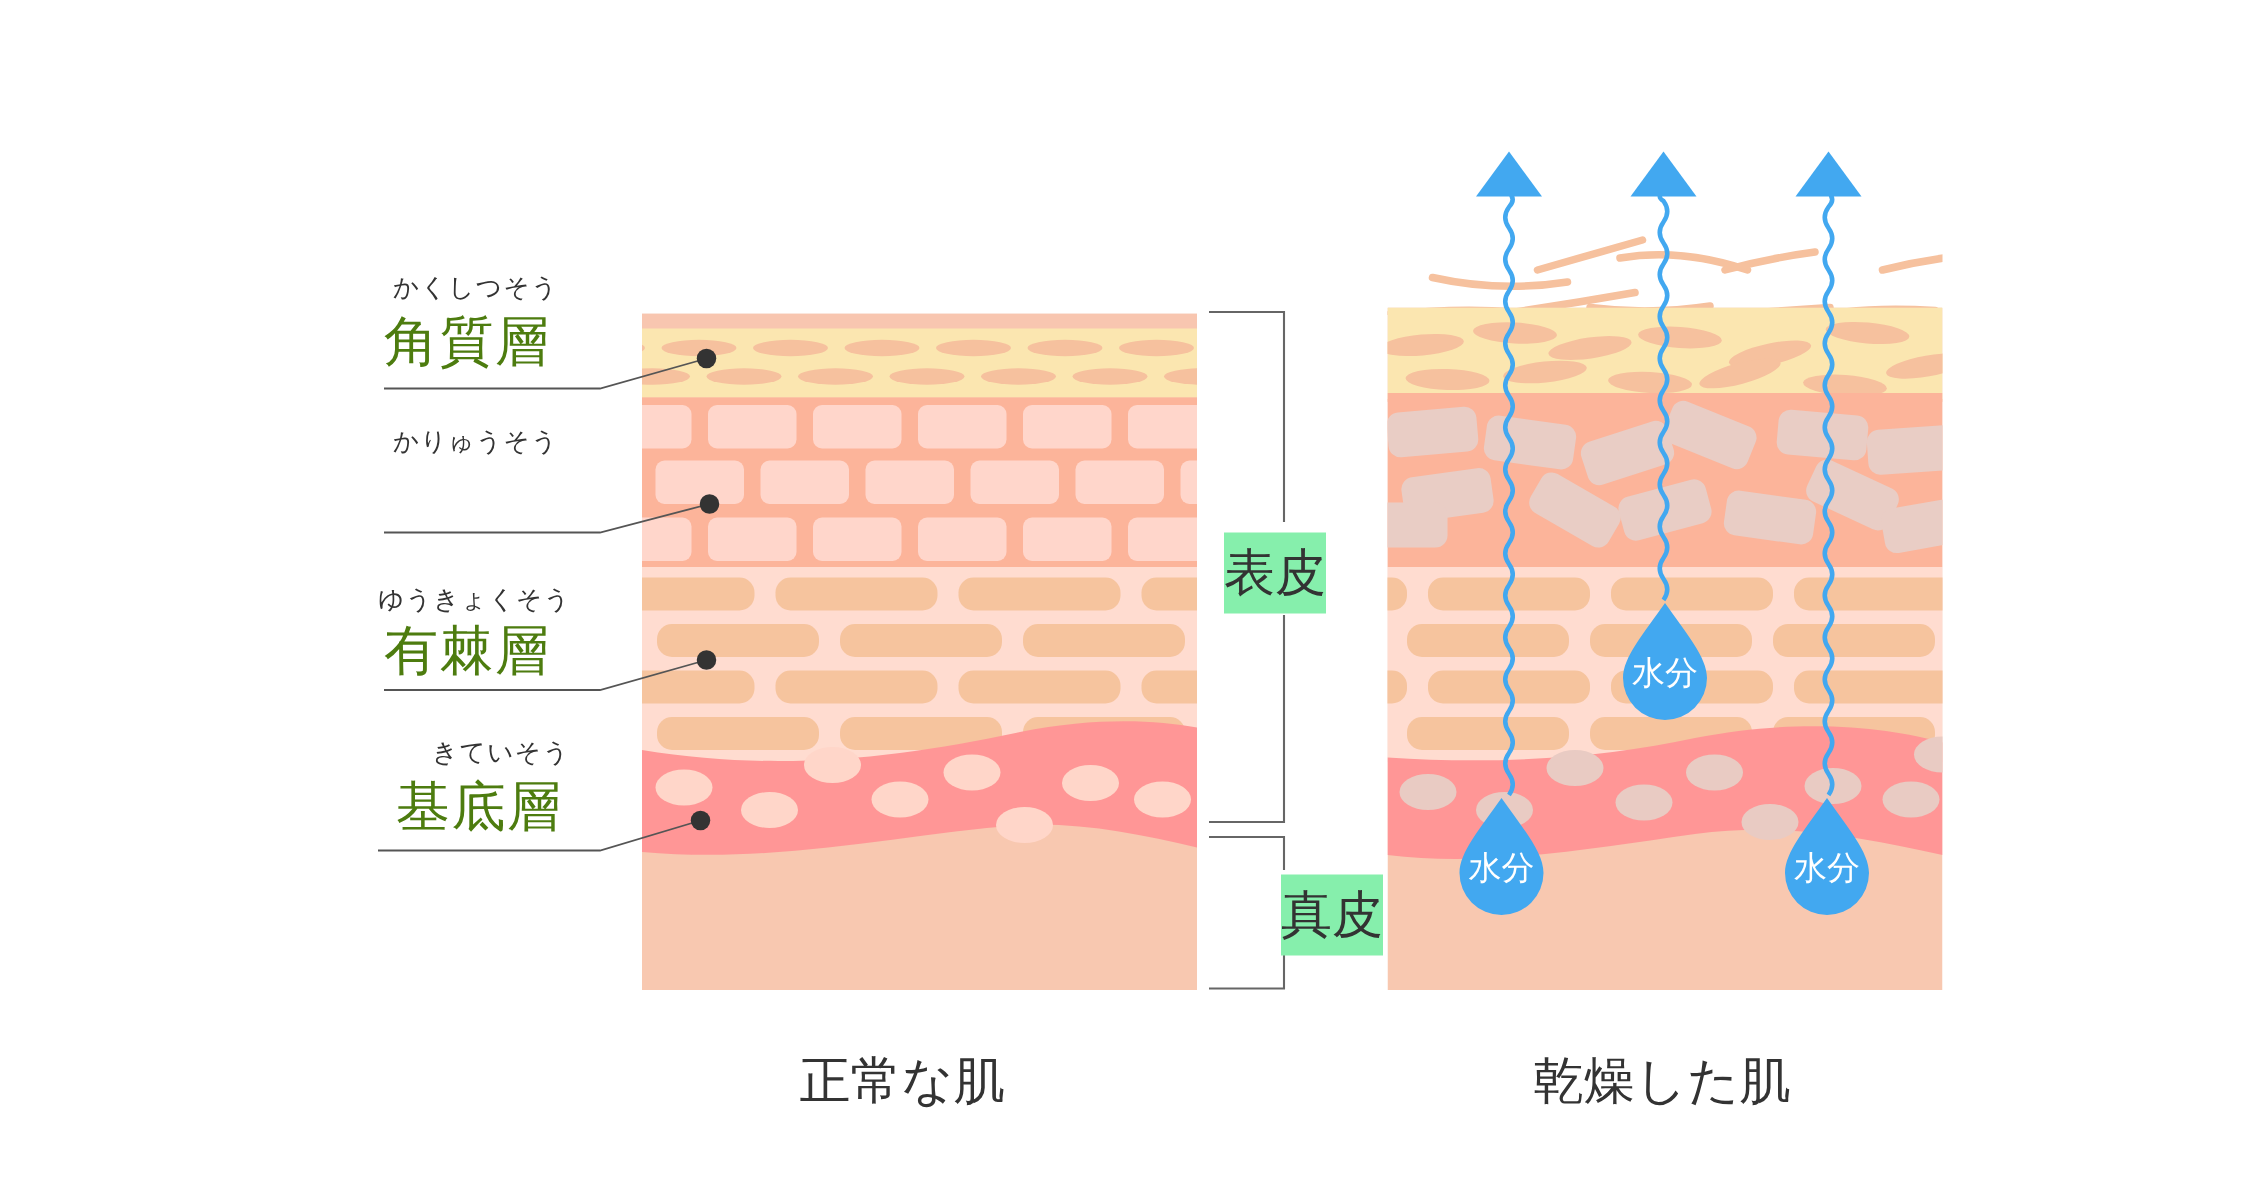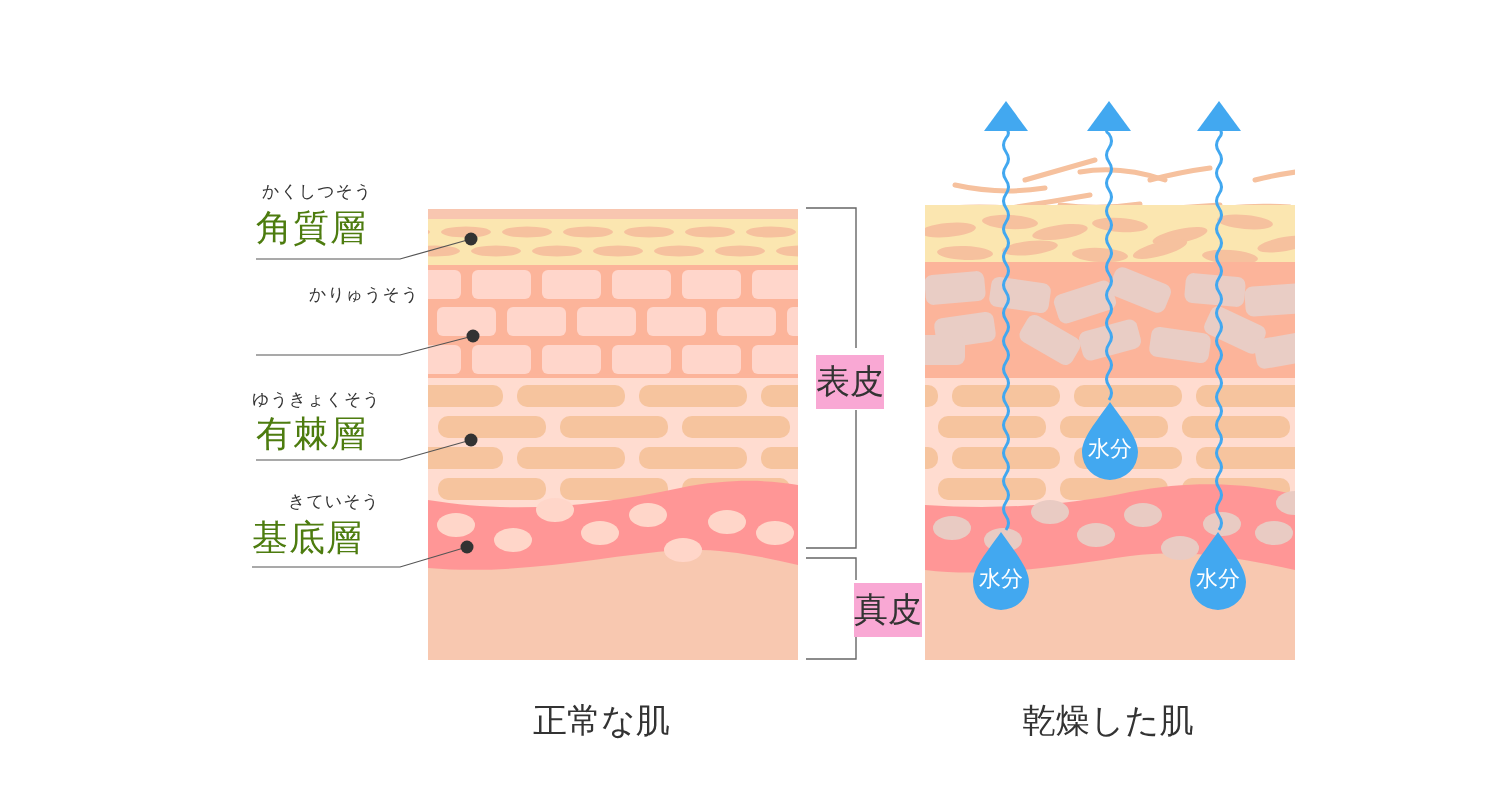--- a/index.html
+++ b/index.html
@@ -2,35 +2,35 @@
 <html><head>
 <meta charset="utf-8">
 <style>
   html, body { margin: 0; padding: 0; background: #ffffff; }
   body { width: 1500px; height: 798px; position: relative; overflow: hidden;
          font-family: "DejaVu Sans", sans-serif; color: #333333; }
   #stage { position: absolute; left: 0; top: 0; width: 1238px; height: 798px; }
   .lbl { position: absolute; white-space: nowrap; }
   .ruby { font-size: 17px; letter-spacing: 1px; color: #333; }
   .kanji { font-size: 36px; letter-spacing: 1px; color: #4d7c0f; }
-  .side { font-size: 34px; color: #333; background: #f9a8d4; padding: 4px 0; }
+  .side { font-size: 34px; color: #333; background: #86efac; padding: 4px 0; }
   .caption { font-size: 34px; color: #333; }
 </style>
 </head>
 <body>
 
 <div id="stage">
 
   <div class="lbl ruby" style="left:262px; top:180px;">かくしつそう</div>
   <div class="lbl kanji" style="left:256px; top:204px;">角質層</div>
-  <div class="lbl ruby" style="left:262px; top:283px;margin-left:47px;">かりゅうそう</div>
+  <div class="lbl ruby" style="left:262px; top:283px;">かりゅうそう</div>
   <div class="lbl ruby" style="left:252px; top:388px;text-align:center;">ゆうきょくそう</div>
   <div class="lbl kanji" style="left:256px; top:410px;">有棘層</div>
   <div class="lbl ruby" style="left:288px; top:490px;">きていそう</div>
-  <div class="lbl kanji" style="left:252px; top:514px;">基底層</div>
+  <div class="lbl kanji" style="left:264px; top:514px;">基底層</div>
 
   <svg id="art" width="1500" height="798" style="position:absolute;left:0;top:0;">
     <defs>
       <clipPath id="clipN">
           <rect x="428" y="209" width="370" height="451"></rect>
         </clipPath>
       <clipPath id="clipD">
           <rect x="925" y="205" width="370" height="455"></rect>
         </clipPath>
       <clipPath id="clipDtop">

